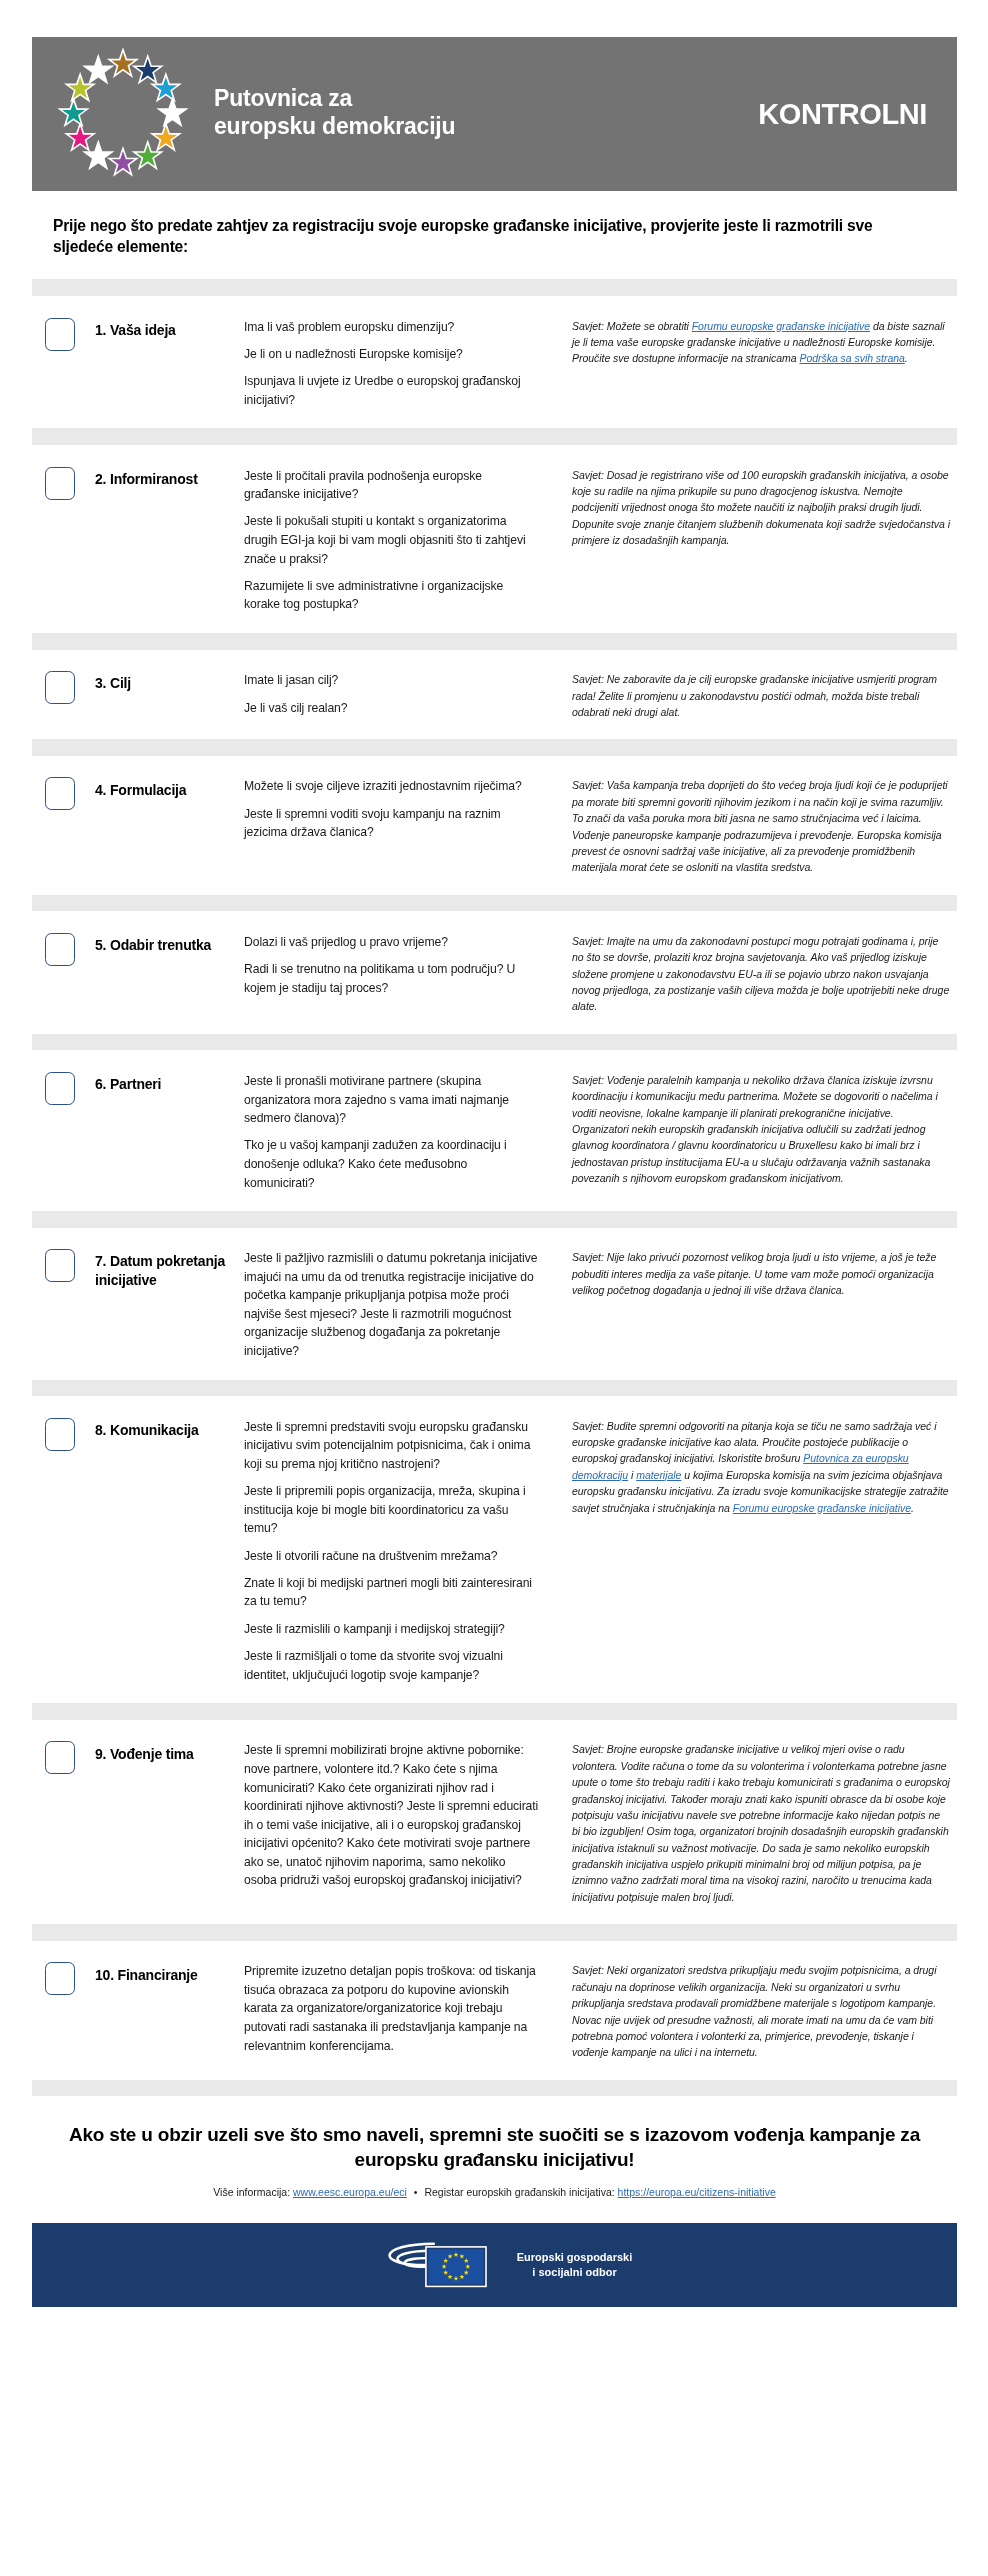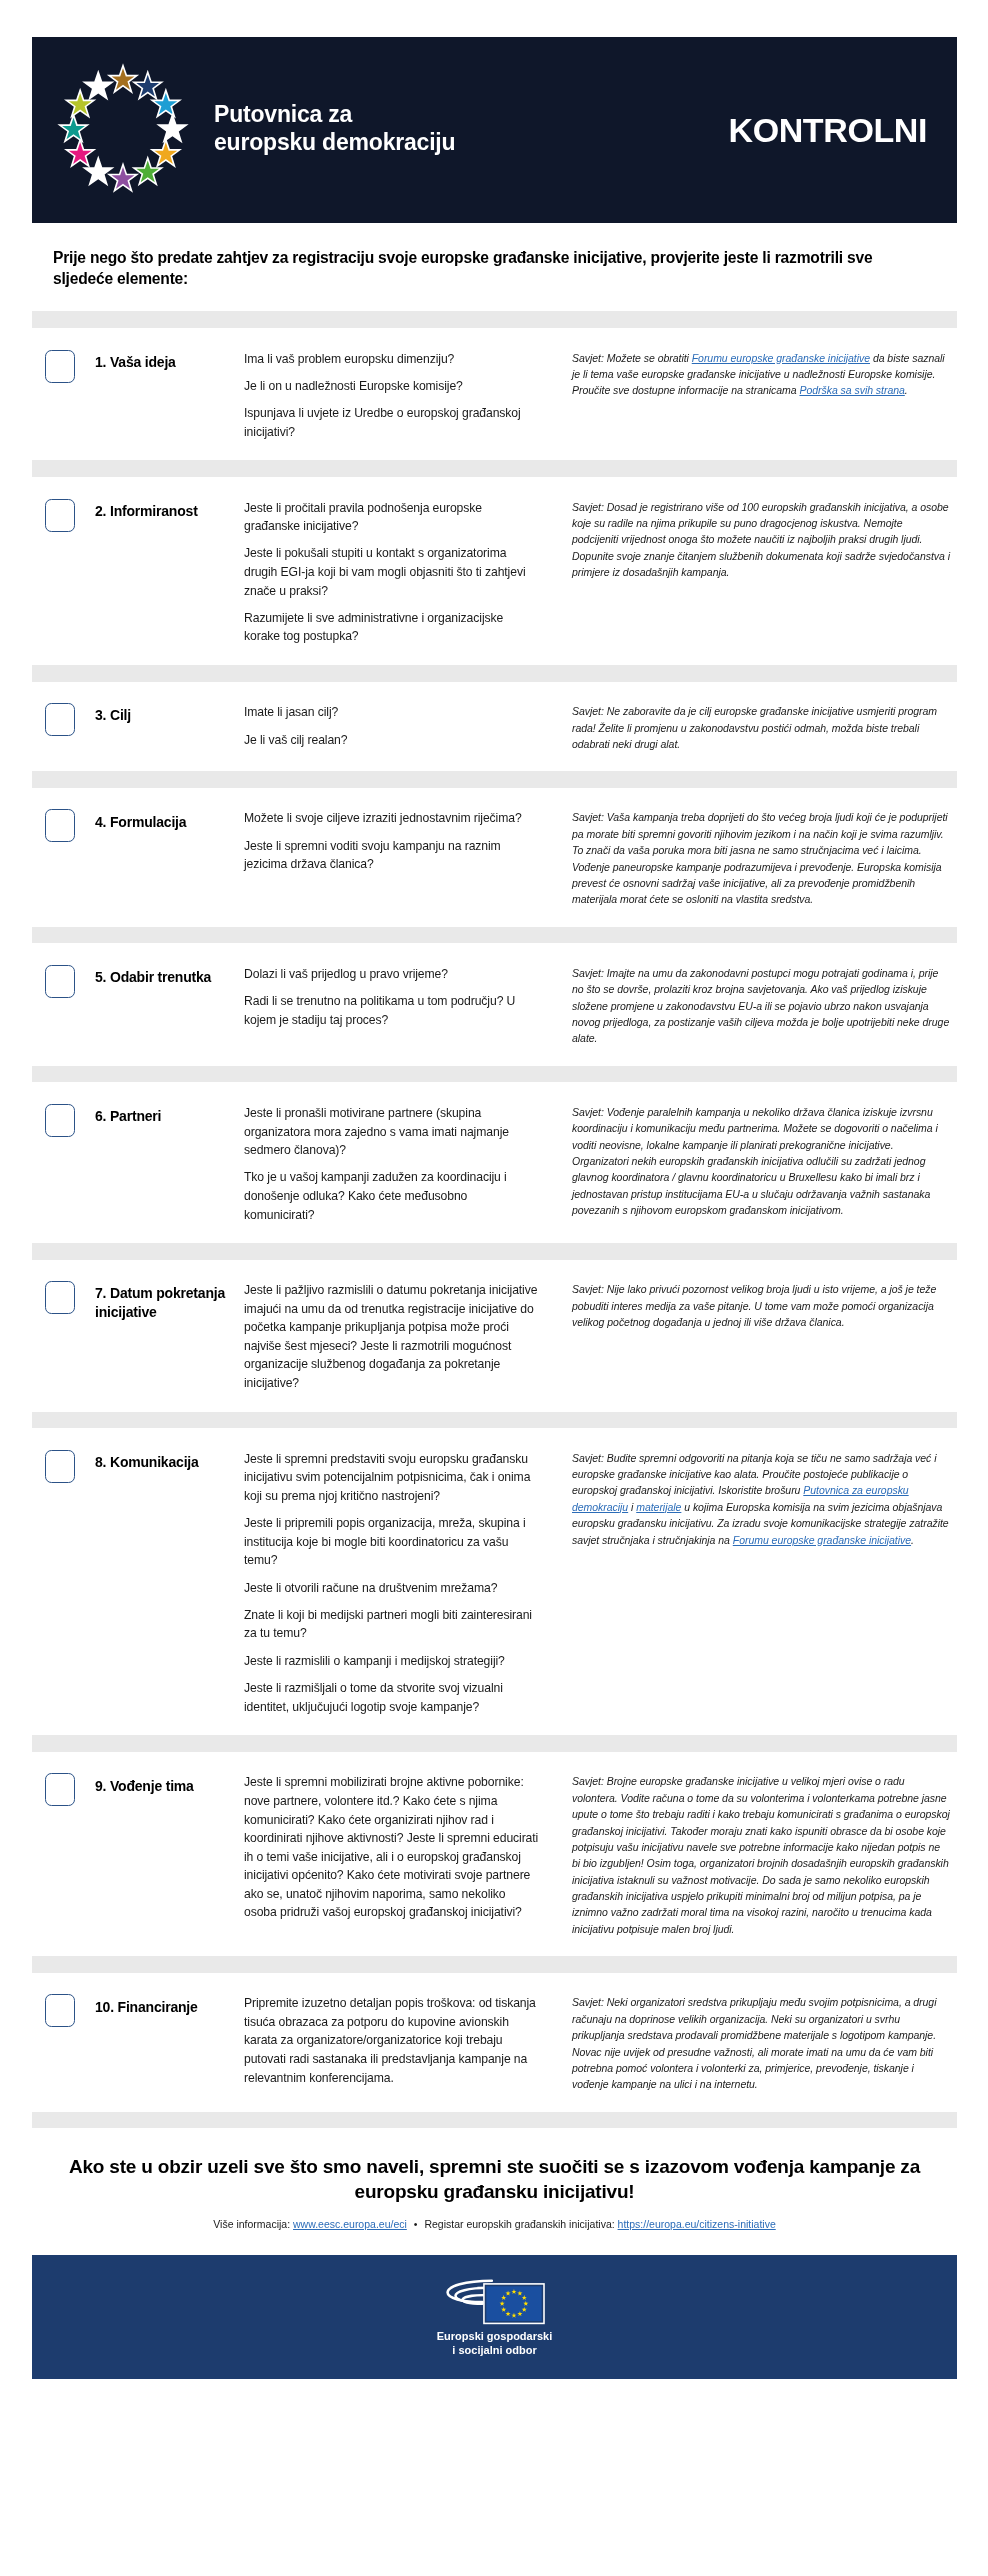--- a/index.html
+++ b/index.html
@@ -12,22 +12,22 @@
     width: 989px;
     min-height: 2576px;
     background: #ffffff;
     position: relative;
     padding: 0;
   }
 
   
   .header {
     margin: 37px 32px 0 32px;
-    background: #0f172a;
-    height: 186px;
+    background: #737373;
+    height: 154px;
     display: flex;
     align-items: center;
     position: relative;
   }
   .eu-stars {
     width: 182px;
     height: 154px;
     flex: 0 0 182px;
     position: relative;
   }
@@ -36,21 +36,21 @@
     font-size: 23px;
     font-weight: bold;
     line-height: 1.22;
     letter-spacing: -0.2px;
     flex: 0 0 auto;
     padding-bottom: 3.2px;
   }
   .header-kicker {
     margin-left: auto;
     color: #ffffff;
-    font-size: 34px;
+    font-size: 29px;
     font-weight: bold;
     letter-spacing: -0.4px;
     padding-right: 30px;
     white-space: nowrap;
   }
 
   
   .intro {
     margin: 24px 53px 0 53px;
     font-size: 15.6px;
@@ -142,23 +142,23 @@
     text-align: center;
     font-size: 10.5px;
     color: #1a1a1a;
   }
   .footer-links .sep { padding: 0 4px; }
 
   
   .footer-bar {
     margin: 25.5px 32px 24px 32px;
     background: #1d3c6e;
-    height: 124px;
+    height: 84px;
     display: flex;
-    flex-direction: column;
+    flex-direction: row;
     align-items: center;
     justify-content: center;
     position: relative;
   }
   .eesc-logo-row {
     display: flex;
     align-items: center;
     justify-content: center;
     height: 49px;
     margin-bottom: 3.2px;

